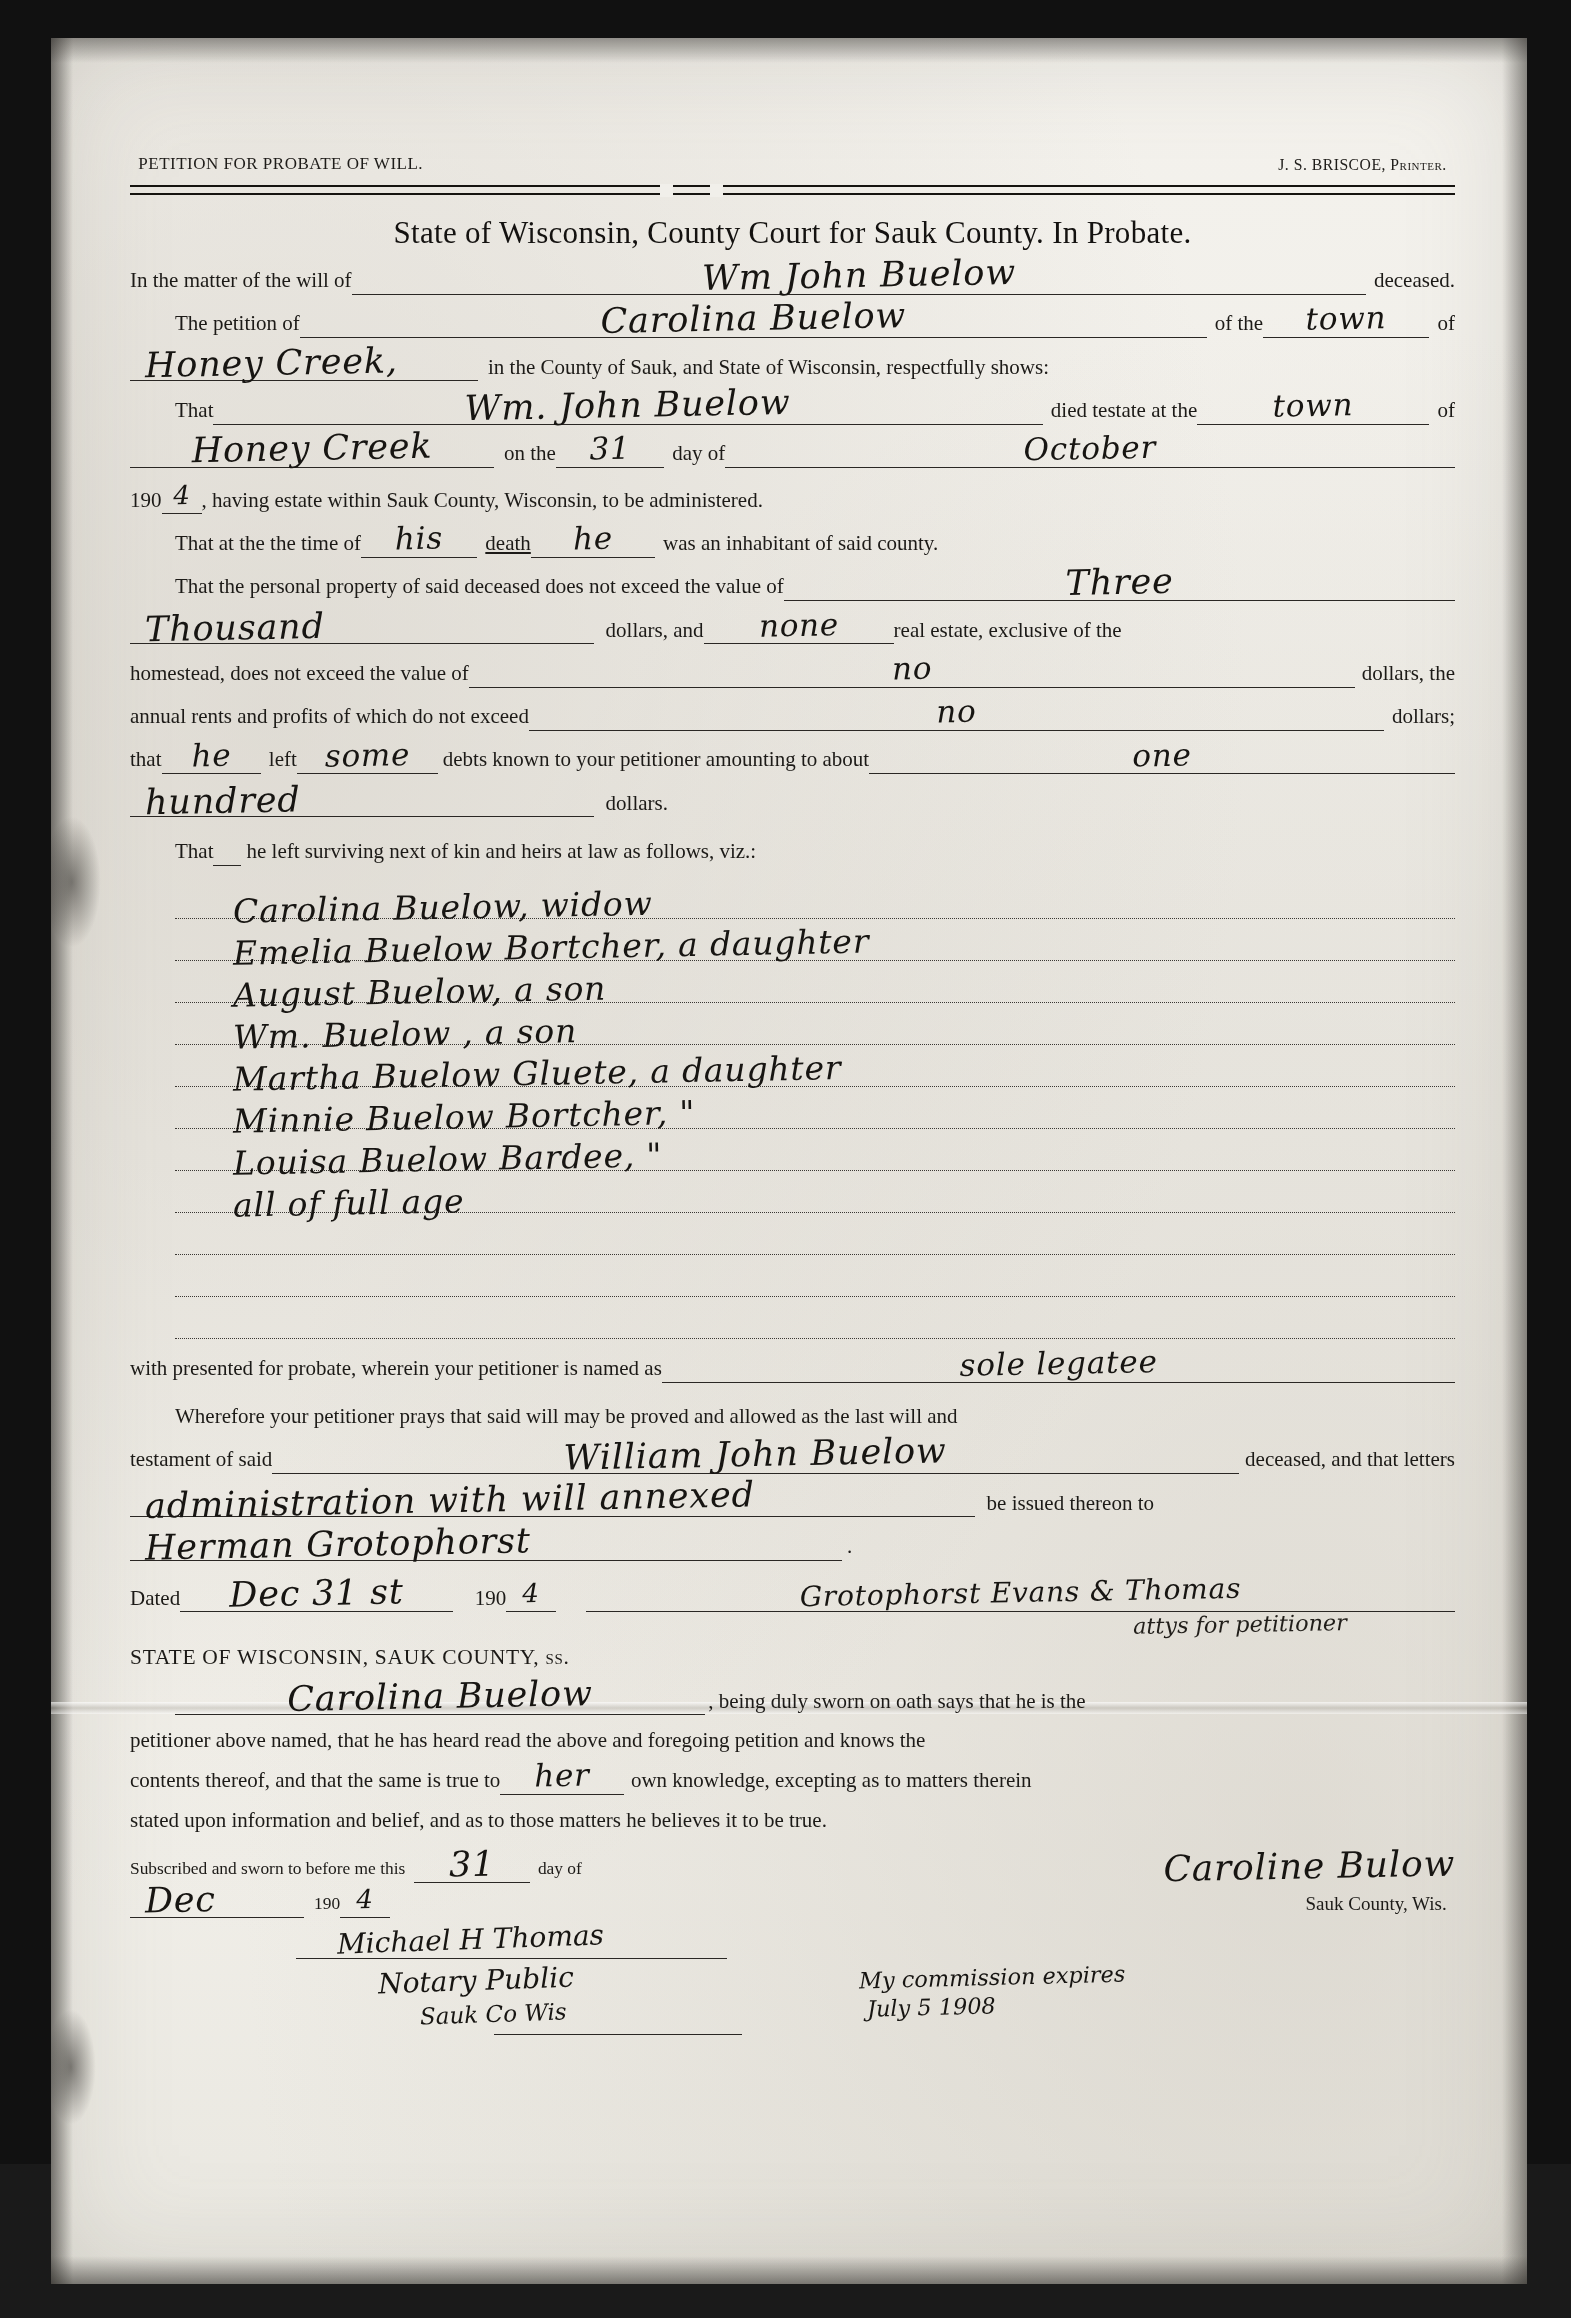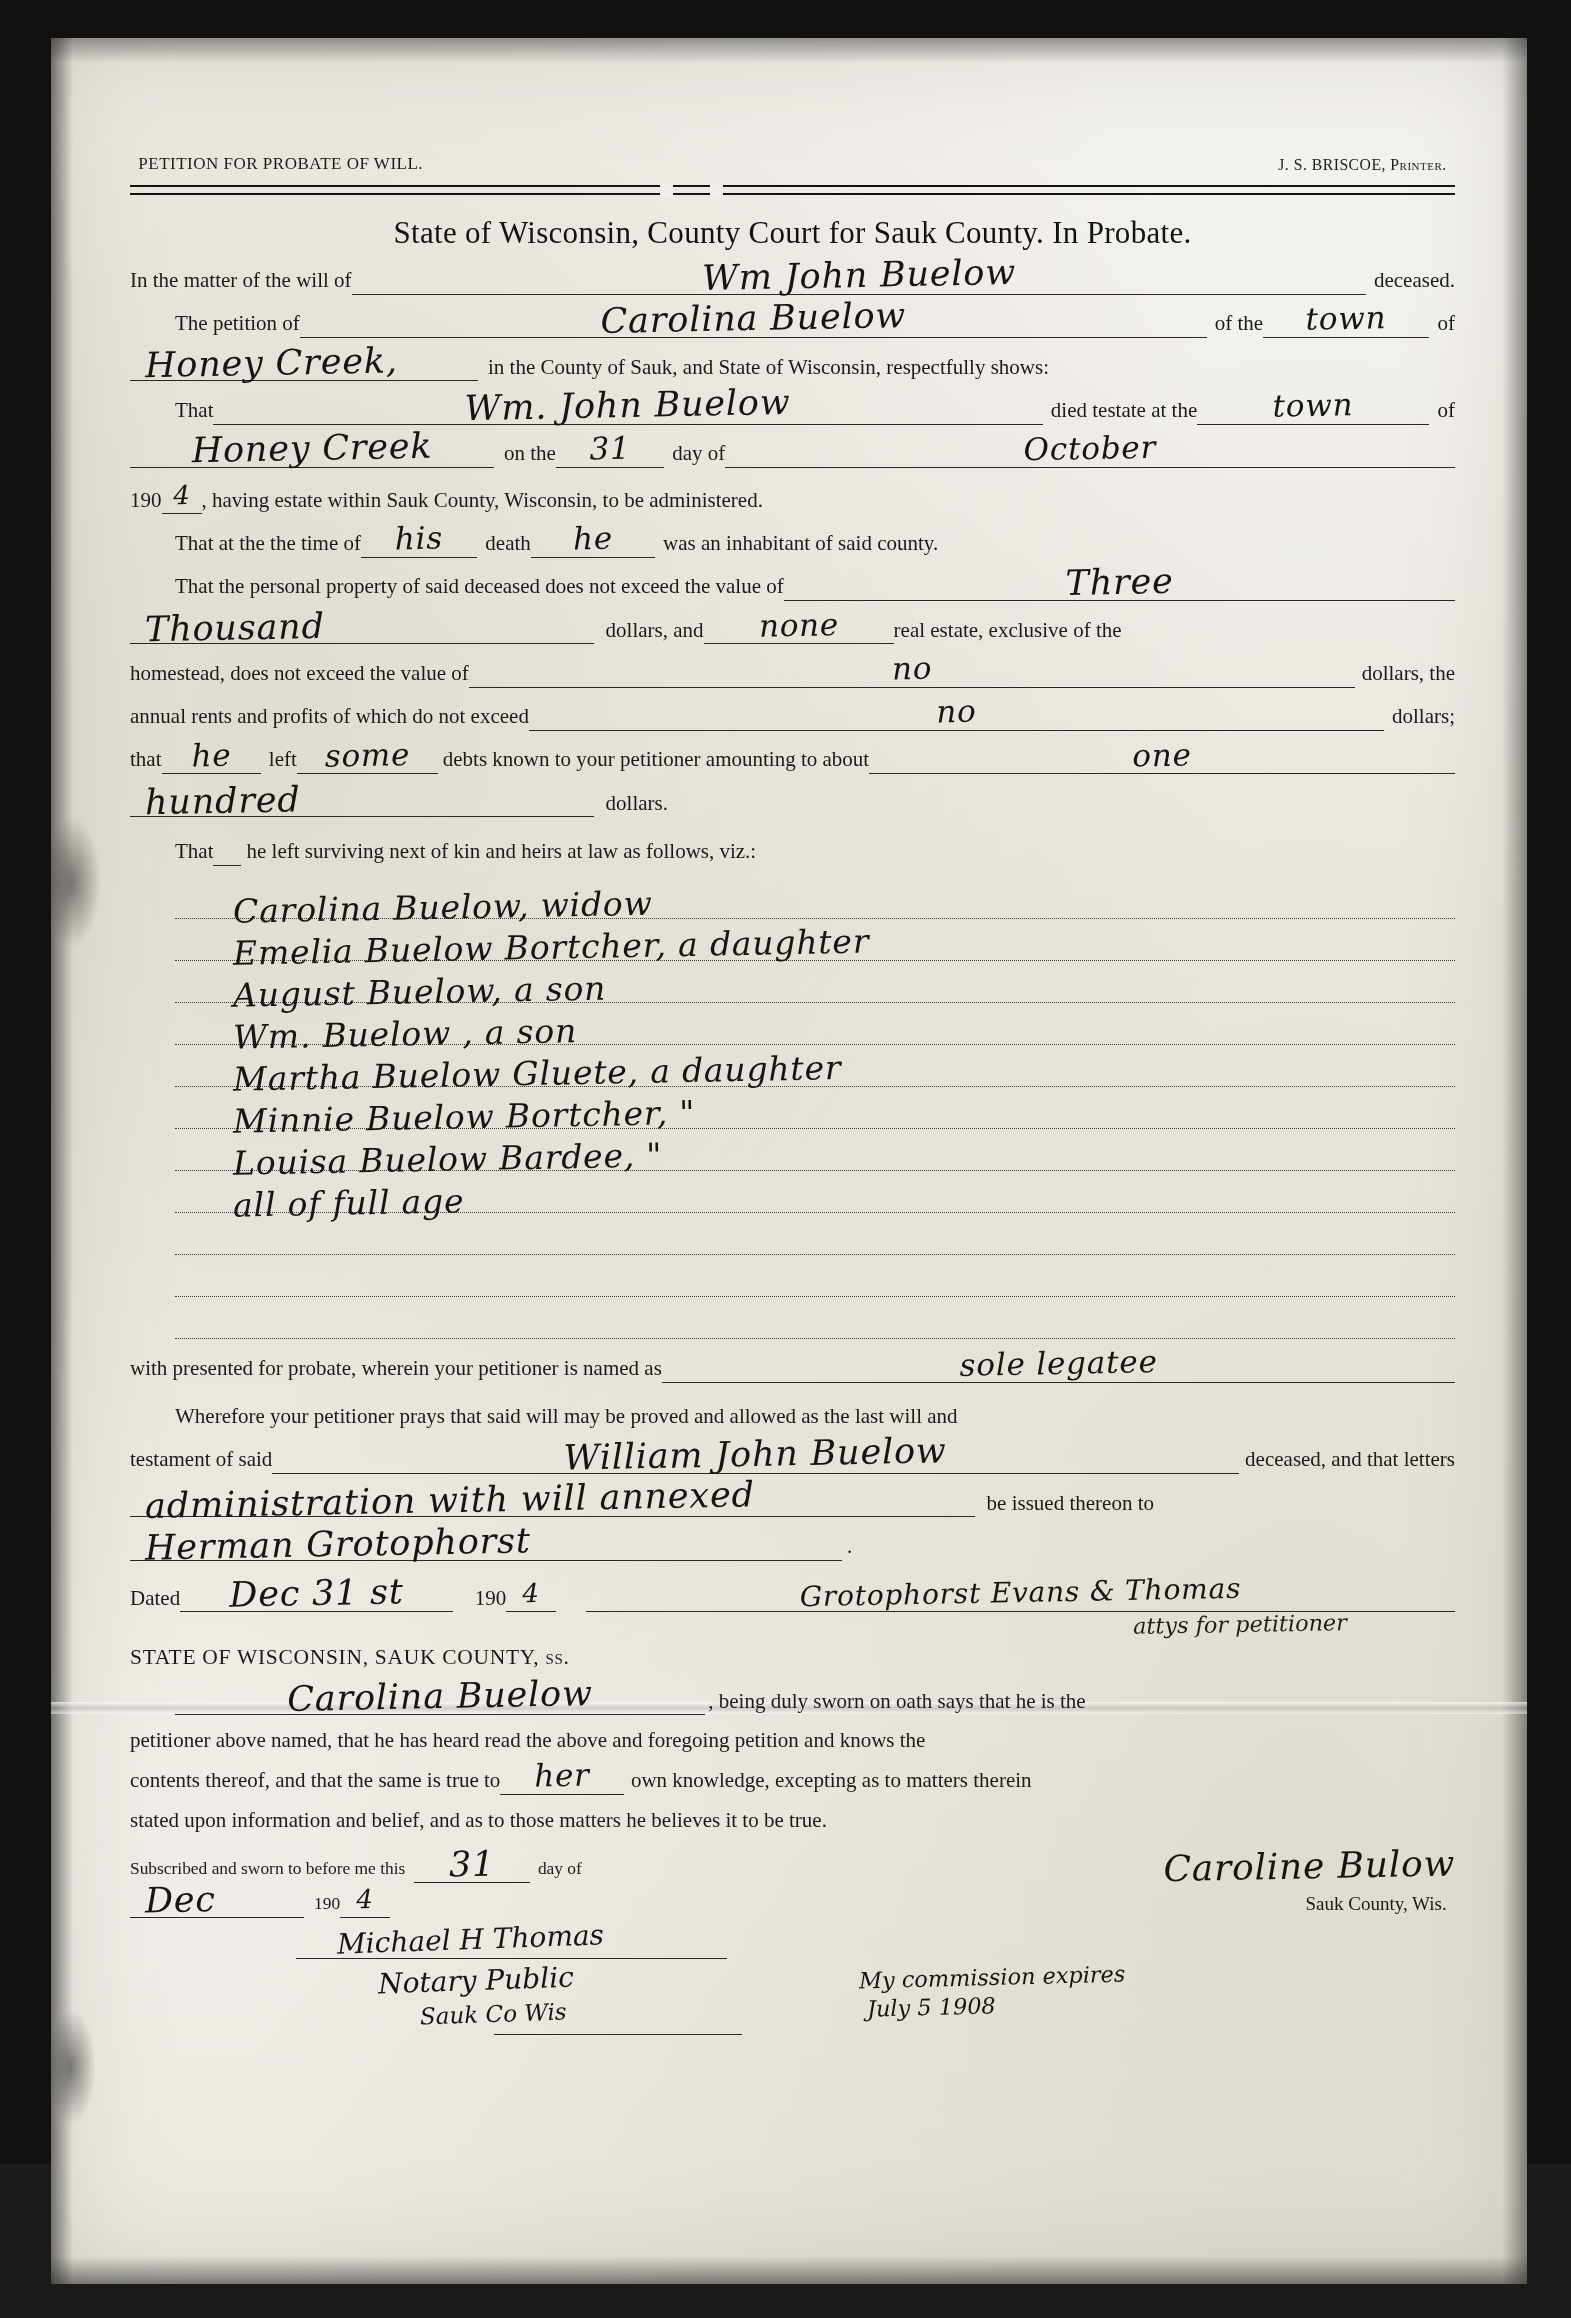--- a/index.html
+++ b/index.html
@@ -268,21 +268,21 @@
           <span class="hw sm">4</span>
         </span>
         <span class="t nb">, having estate within Sauk County, Wisconsin, to be administered.</span>
       </div>
 
       <div class="line ind">
         <span class="t">That at the the time of</span>
         <span class="fixed" style="width:116px;">
           <span class="hw">his</span>
         </span>
-        <span class="t" style="padding-left:8.3px;">death</span>
+        <span class="t" style="padding-left:8.3px;text-decoration:underline;">death</span>
         <span class="fixed" style="width:124px;">
           <span class="hw">he</span>
         </span>
         <span class="t nb" style="padding-left:8.3px;">was an inhabitant of said county.</span>
       </div>
 
       <div class="line ind">
         <span class="t">That the personal property of  said deceased does not exceed the value of</span>
         <span class="fill">
           <span class="hw lg">Three</span>

